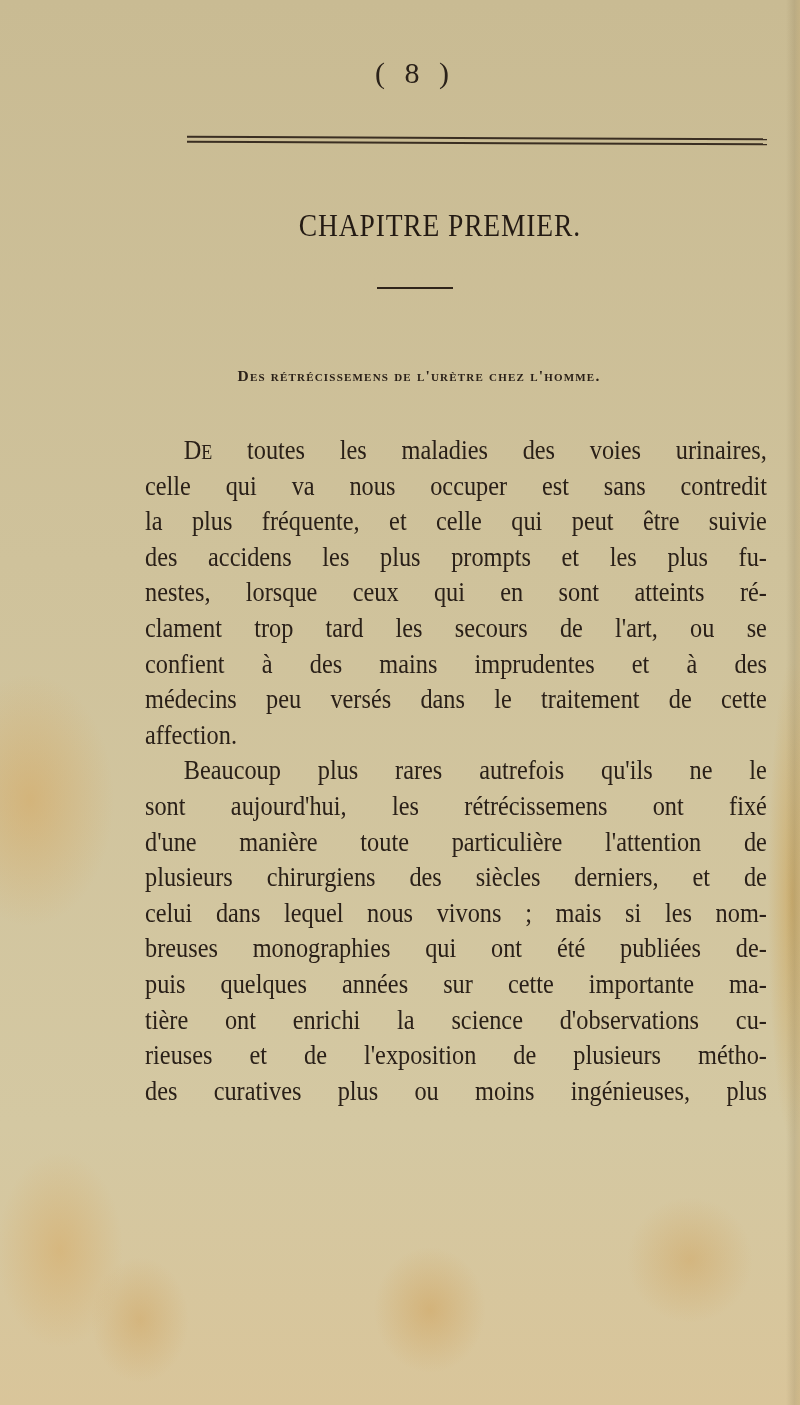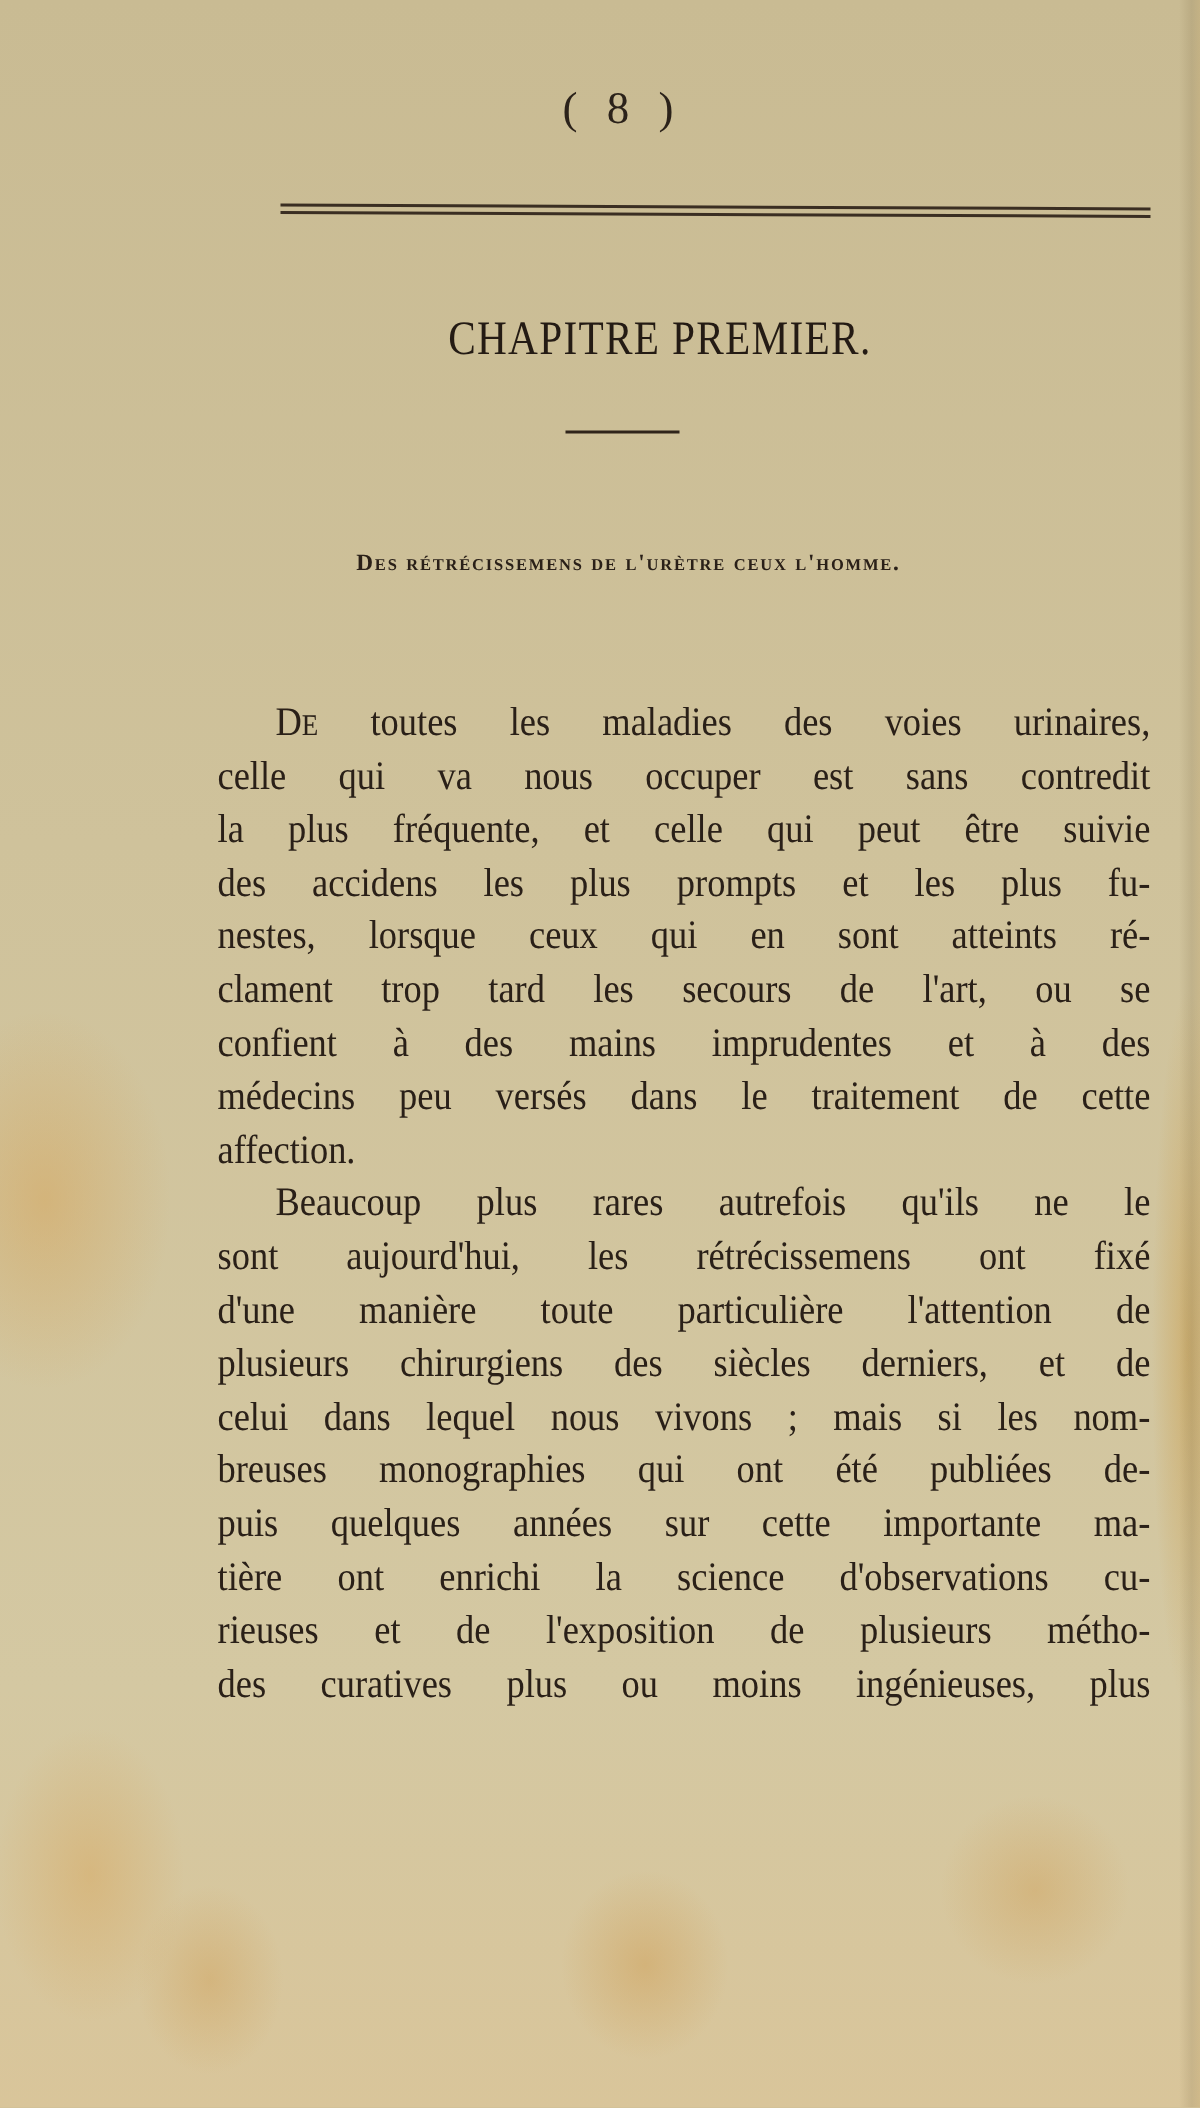--- a/index.html
+++ b/index.html
@@ -87,21 +87,21 @@
       box-sizing: border-box;
       font-family: "Liberation Serif", serif;
       font-size: 15.5px;
       font-weight: bold;
       letter-spacing: 1.2px;
       font-variant: small-caps;
       color: #2a2018;
     }
     .body-text {
       position: absolute;
-      top: 464px;
+      top: 433px;
       left: 145px;
       width: 622px;
     }
     .line {
       display: block;
       height: 35.6px;
       line-height: 35.6px;
       font-family: "Liberation Serif", serif;
       font-size: 27px;
       white-space: nowrap;
@@ -129,21 +129,21 @@
 <div class="page-edge"></div>
 
 <div class="folio">( 8 )</div>
 
 <div class="double-rule"></div>
 
 <div class="chapter-title">CHAPITRE PREMIER.</div>
 
 <div class="short-rule"></div>
 
-<div class="subtitle">Des rétrécissemens de l'urètre ceux l'homme.</div>
+<div class="subtitle">Des rétrécissemens de l'urètre chez l'homme.</div>
 
 <div class="body-text">
 
   <span class="line indent"><span>D</span><span class="small-cap" style="text-transform:uppercase;">e</span><span> toutes les maladies des voies urinaires,</span></span>
   <span class="line">celle qui va nous occuper est sans contredit</span>
   <span class="line">la plus fréquente, et celle qui peut être suivie</span>
   <span class="line">des accidens les plus prompts et les plus fu-</span>
   <span class="line">nestes, lorsque ceux qui en sont atteints ré-</span>
   <span class="line">clament trop tard les secours de l'art, ou se</span>
   <span class="line">confient à des mains imprudentes et à des</span>

